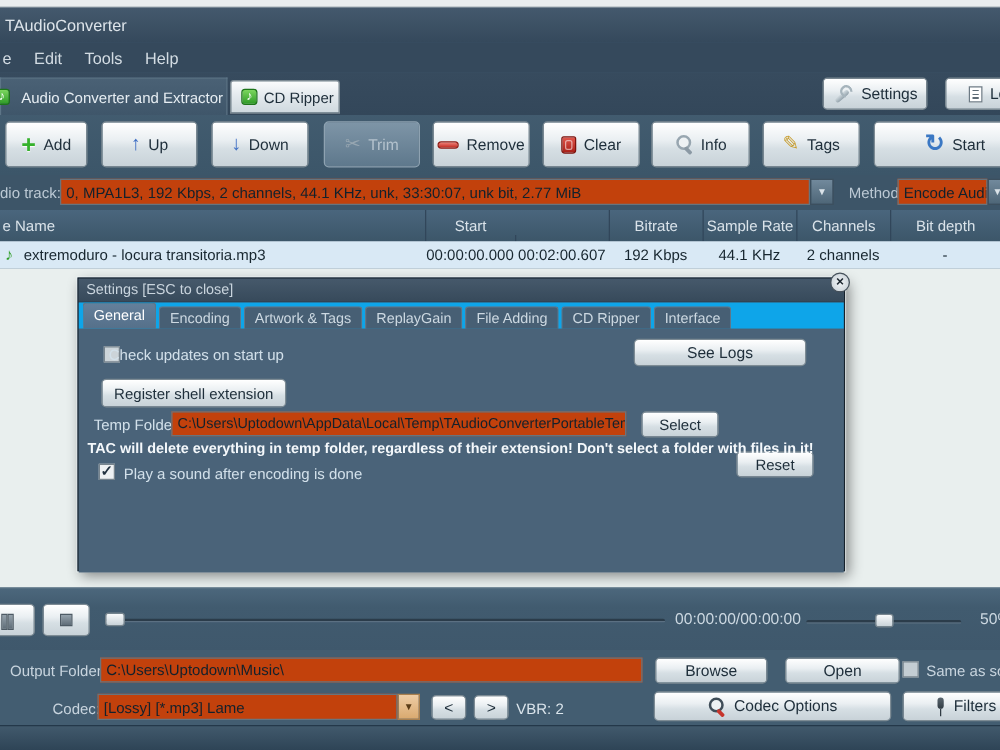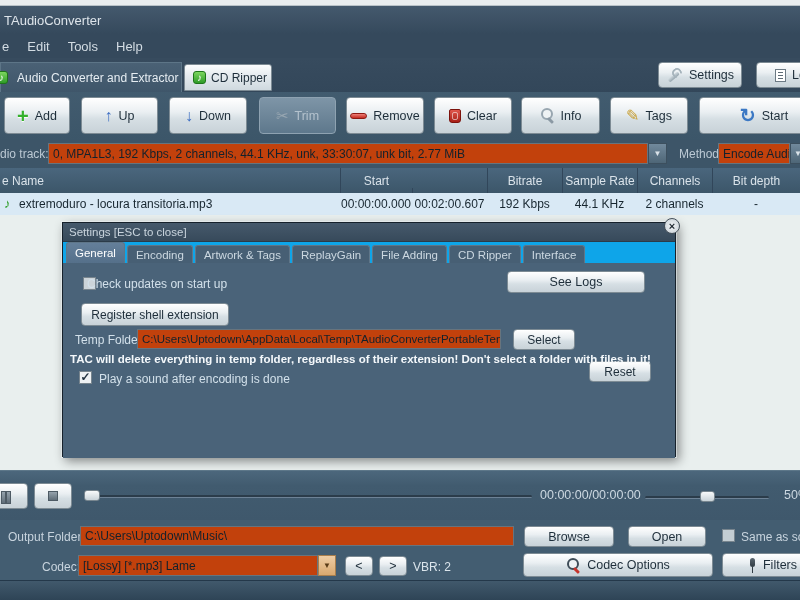--- a/index.html
+++ b/index.html
@@ -289,21 +289,21 @@
   </div>
 
   <div class="abs outpanel">
     <span class="abs" style="left:8px; top:10px;">Output Folder:</span>
     <div class="abs tin" style="left:80px; top:6px; width:434px; height:20px;">
       <span>C:\Users\Uptodown\Music\</span>
     </div>
     <div class="abs btn" style="left:524px; top:6px; width:90px; height:21px;">
       <span>Browse</span>
     </div>
-    <div class="abs btn" style="left:628px; top:6px; width:78px; height:21px;">
+    <div class="abs btn" style="left:628px; top:6px; width:92px; height:21px;">
       <span>Open</span>
     </div>
     <span class="cb" style="left:722px; top:9px; background:#c3cdd3;"></span>
     <span class="abs" style="left:741px; top:10px; white-space:nowrap;">Same as sour</span>
 
     <span class="abs" style="left:42px; top:40px;">Codec:</span>
     <div class="abs tin" style="left:78px; top:35px; width:240px; height:21px;">
       <span>[Lossy] [*.mp3] Lame</span>
     </div>
     <div class="abs dd-tan" style="left:318px; top:35px; width:18px; height:21px;">▼</div>

